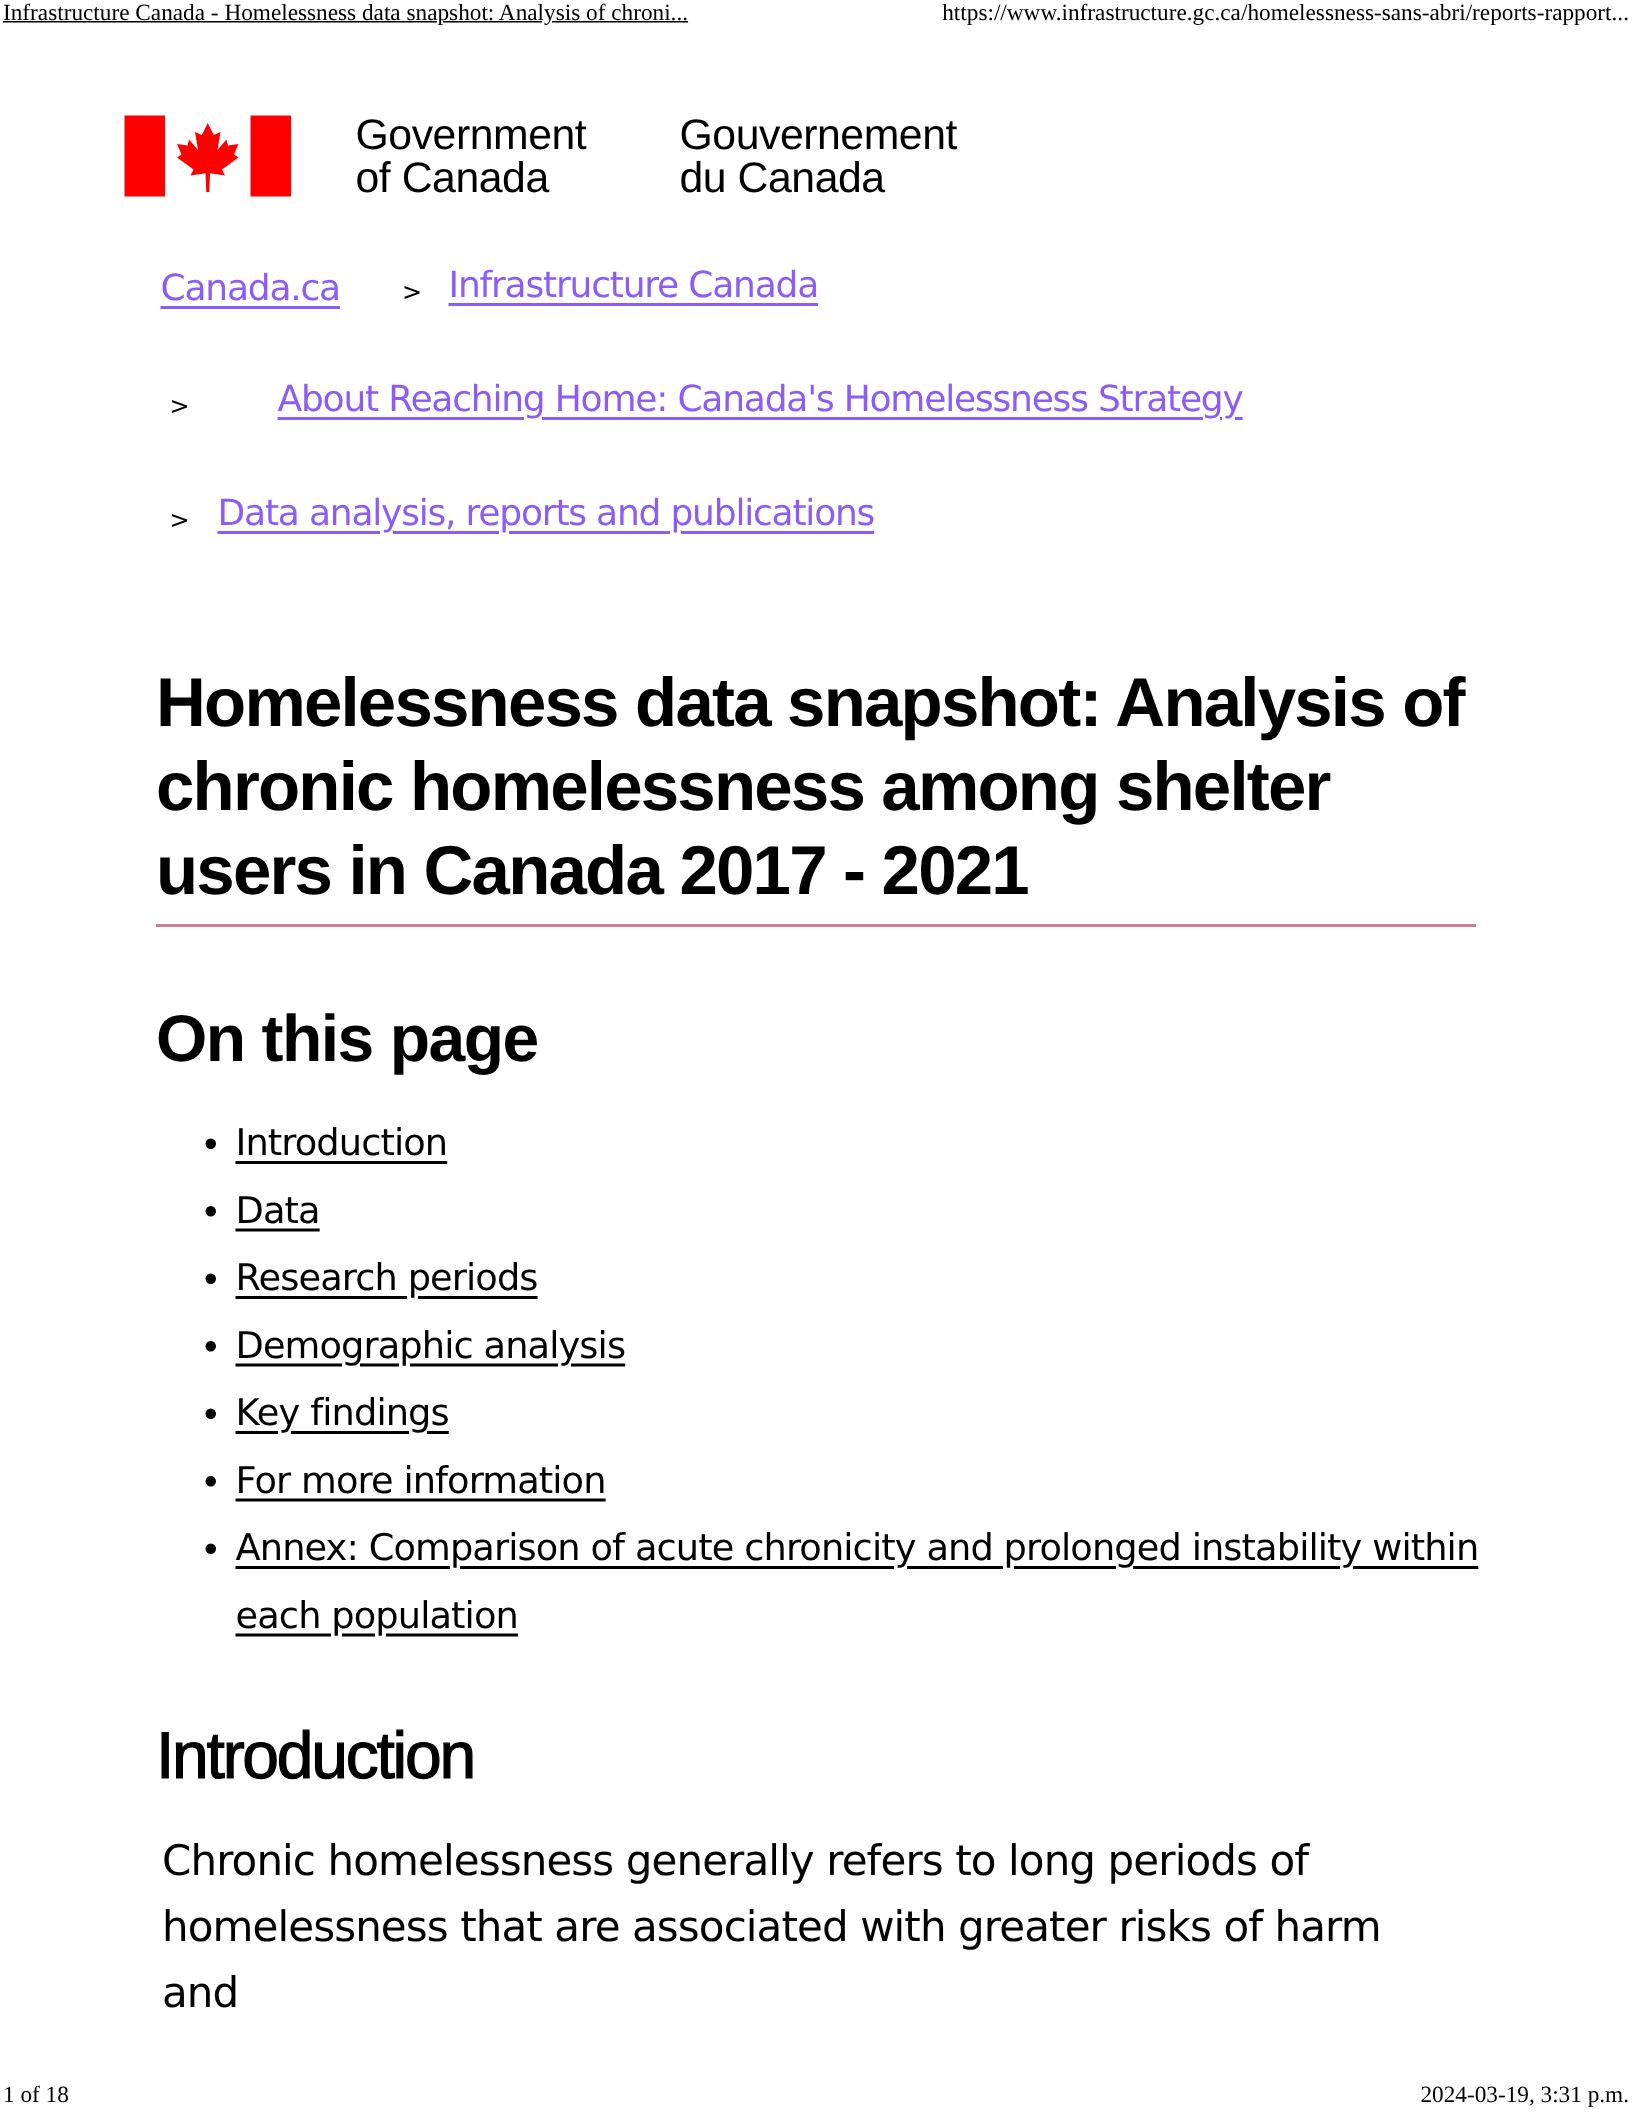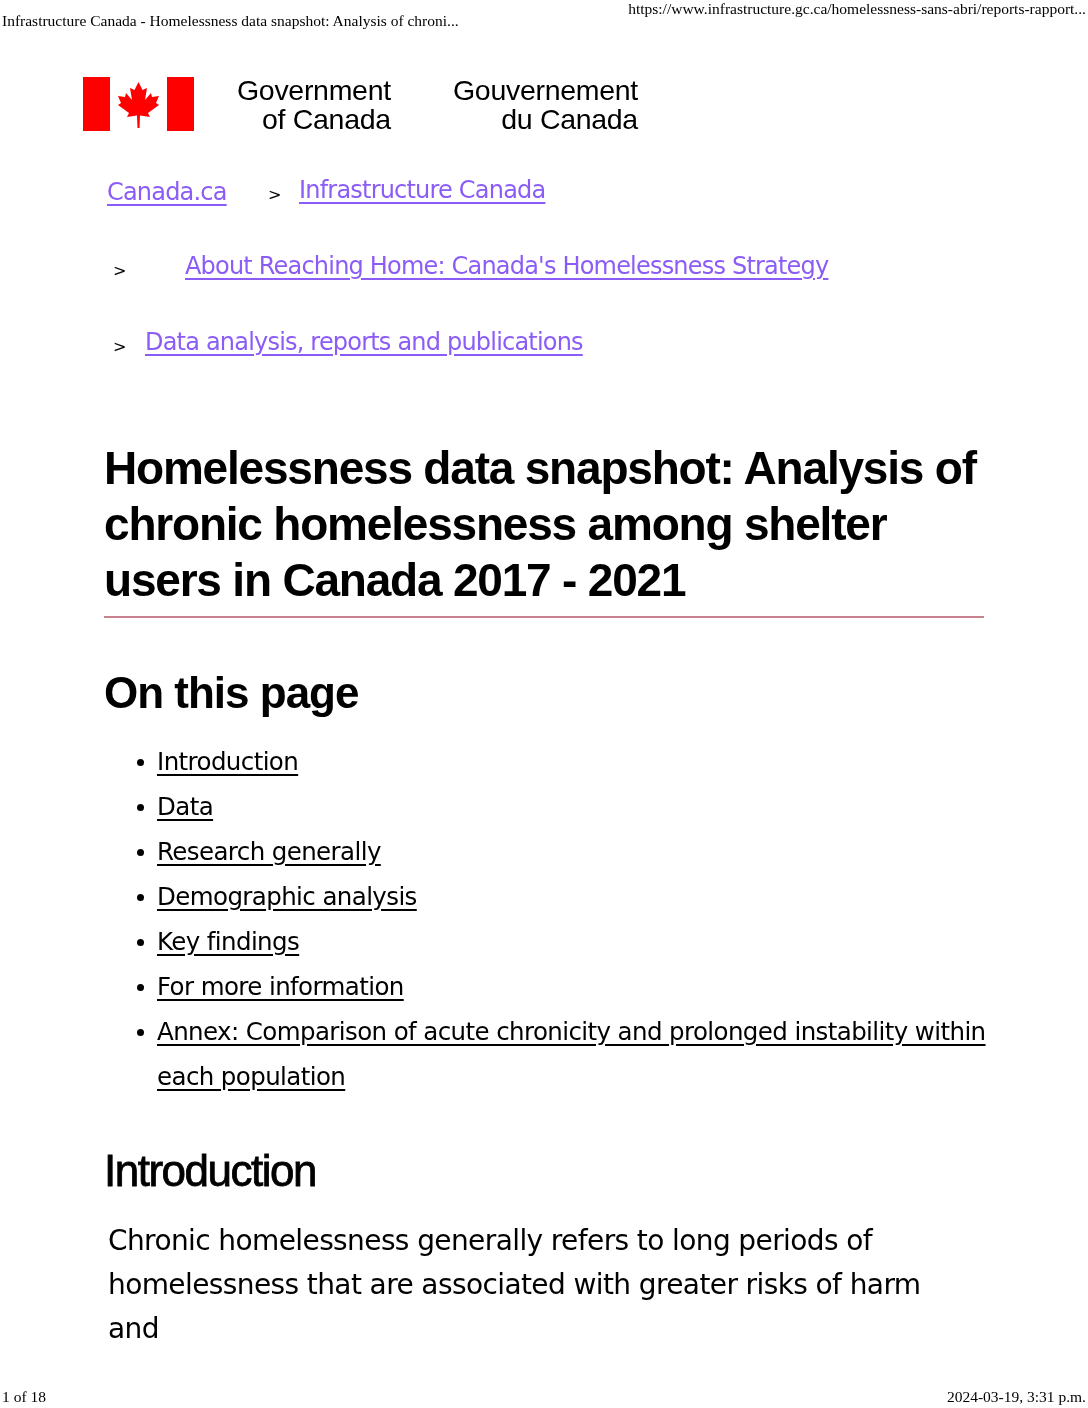--- a/index.html
+++ b/index.html
@@ -4,40 +4,40 @@
 <style>
   html, body { margin: 0; padding: 0; background: #ffffff; }
   body {
     width: 1088px; height: 1408px; position: relative; overflow: hidden;
     color: #000; font-family: "DejaVu Sans", sans-serif;
   }
   .print-header {
     position: absolute; top: 0; left: 0; width: 1088px; height: 22px;
     font-family: "Liberation Serif", serif; font-size: 15.5px; color: #000;
   }
-  .print-header .ph-title { position: absolute; left: 2px; top: 12px; white-space: nowrap; }
+  .print-header .ph-title { position: absolute; left: 2px; top: 0px; white-space: nowrap; text-decoration: underline; }
   .print-header .ph-url { position: absolute; right: 2px; top: 0px; white-space: nowrap; }
   .print-footer {
     position: absolute; bottom: 0; left: 0; width: 1088px; height: 22px;
     font-family: Liberation Serif, serif; font-size: 15.5px;
   }
   .print-footer .pf-page { position: absolute; left: 2px; top: 2px; }
   .print-footer .pf-date { position: absolute; right: 2px; top: 2px; }
 
   .gc-signature {
     position: absolute; left: 83px; top: 76px; height: 56px; display: flex; align-items: center;
   }
   .flag { width: 111px; height: 54px; position: relative; }
   .flag .bar { position: absolute; top: 0; width: 27px; height: 54px; background: #ff0000; }
   .flag .bar.left { left: 0; }
   .flag .bar.right { right: 0; }
   .flag svg { position: absolute; left: 34px; top: 5px; }
   .wordmark {
     font-family: "Liberation Sans", sans-serif; font-size: 28.5px; line-height: 29px;
-    letter-spacing: -0.3px; color: #000; position: absolute; top: 0; text-align: right;
+    letter-spacing: -0.3px; color: #000; position: absolute; top: 0;
   }
   .wordmark.en { left: 154px; }
   .wordmark.fr { left: 370px; }
 
   .breadcrumb {
     position: absolute; left: 0; top: 0; font-family: "DejaVu Sans", sans-serif;
     font-size: 24px; letter-spacing: -0.8px;
   }
   .crumb-link { color: #8b5cf6; text-decoration: underline; text-underline-offset: 4px; }
   .crumb-sep { font-size: 16px; color: #000; }
@@ -110,21 +110,21 @@
   <a class="breadcrumb crumb-link" style="left:145px; top:328px;text-align:center;">Data analysis, reports and publications</a>
 </nav>
 
 <h1 class="page-title">Homelessness data snapshot: Analysis of chronic homelessness among shelter users in Canada 2017 - 2021</h1>
 <div class="title-rule"></div>
 
 <h2 class="toc-heading">On this page</h2>
 <ul class="toc">
   <li><a>Introduction</a></li>
   <li><a>Data</a></li>
-  <li><a>Research generally</a></li>
+  <li><a>Research periods</a></li>
   <li><a>Demographic analysis</a></li>
   <li><a>Key findings</a></li>
   <li><a>For more information</a></li>
   <li><a>Annex: Comparison of acute chronicity and prolonged instability within each population</a></li>
 </ul>
 
 <h2 class="intro-heading">Introduction</h2>
 <p class="intro-text">Chronic homelessness generally refers to long periods of homelessness that are associated with greater risks of harm and</p>
 
 <div class="print-footer">

